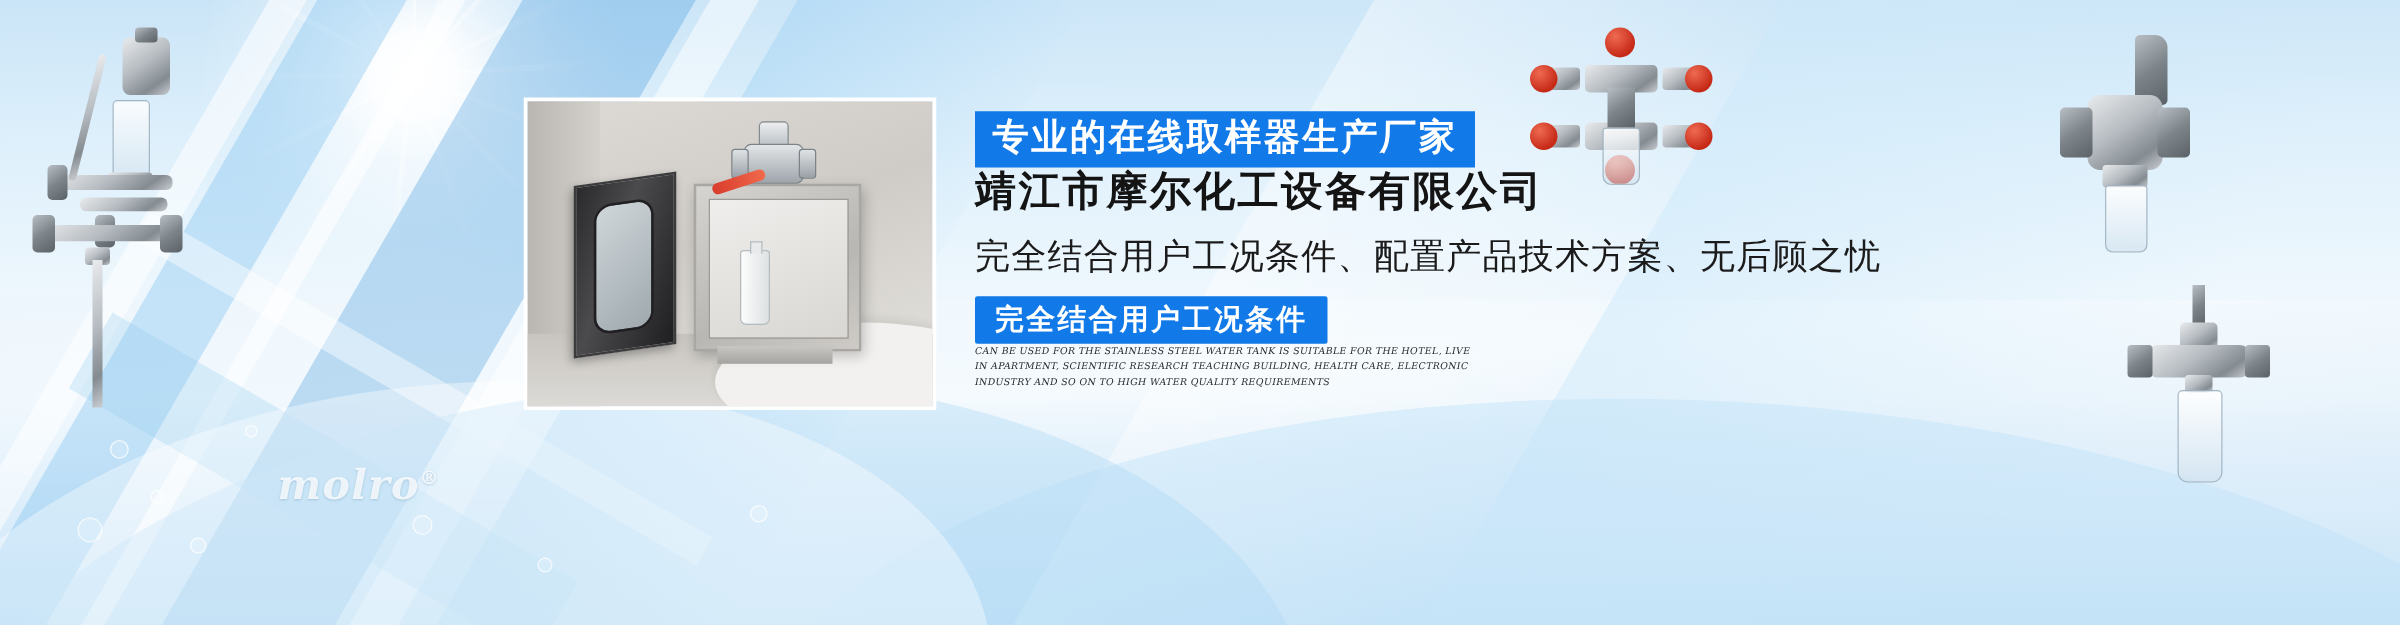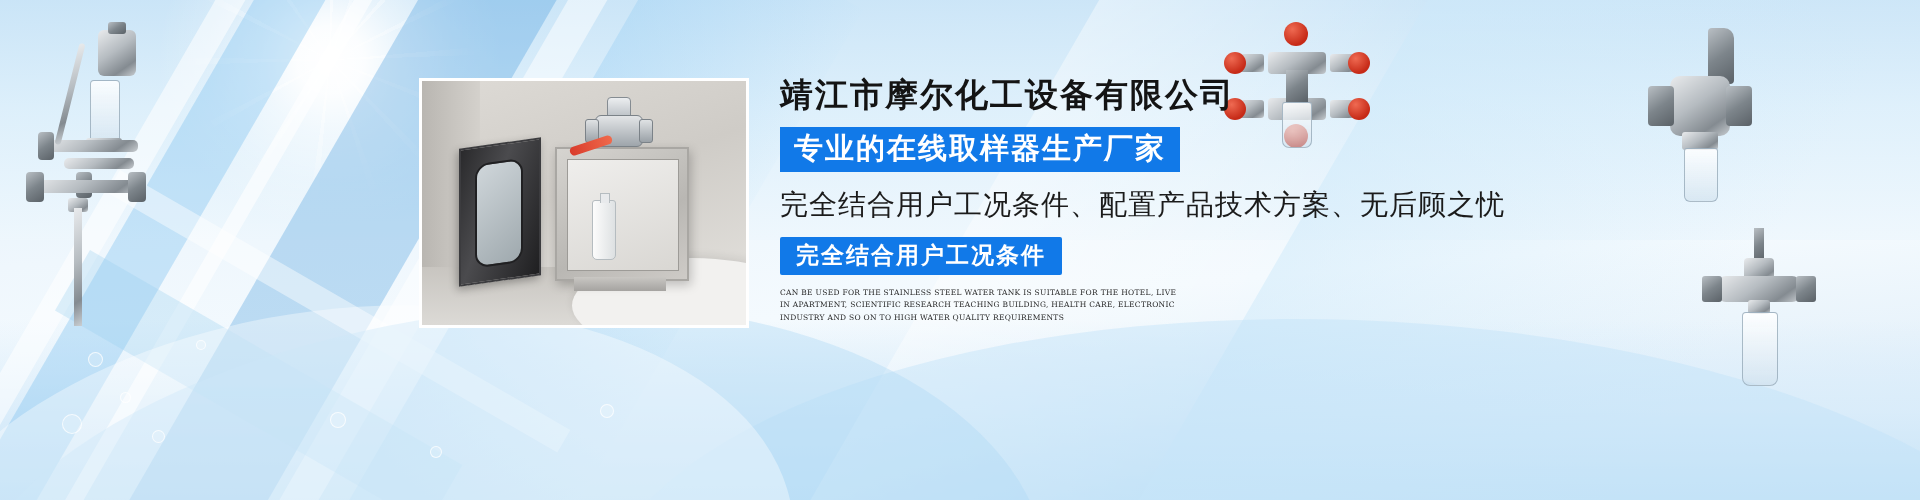--- a/index.html
+++ b/index.html
@@ -202,28 +202,28 @@
     font-weight:700;
     font-size:23px;
     letter-spacing:2px;
     padding:7px 16px 8px 16px;
     line-height:1;
     border-radius:2px;
     white-space:nowrap;
   }
 
   #english-blurb {
-    margin-top:12px;
     width:400px;
     font-family:"DejaVu Serif","Liberation Serif", serif;
     font-size:7.5px;
     line-height:1.65;
     letter-spacing:.3px;
     color:#2a2a2a;
     text-transform:uppercase;
+    font-style:italic;
   }
 
   
   #watermark {
     position:absolute; left:222px; top:368px;
     font-family:"DejaVu Serif","Liberation Serif", serif;
     font-style:italic; font-weight:700;
     font-size:33px; letter-spacing:1px;
     color:rgba(255,255,255,.80);
     text-shadow:0 1px 2px rgba(120,160,190,.45);
@@ -336,29 +336,32 @@
       <div class="ph-v-body"></div>
       <div class="ph-v-flL"></div>
       <div class="ph-v-flR"></div>
       <div class="ph-handle"></div>
     </div>
     <div class="ph-stand"></div>
   </div>
 
   <div id="text-block">
 
-    <div id="company-title">靖江市摩尔化工设备有限公司</div>
-
     <div>
       <span id="tagline-primary">专业的在线取样器生产厂家</span>
     </div>
 
+    <div id="company-title">靖江市摩尔化工设备有限公司</div>
+
     <div id="tagline-secondary">完全结合用户工况条件、配置产品技术方案、无后顾之忧</div>
 
     <div>
       <span id="tagline-custom">完全结合用户工况条件</span>
     </div>
 
     <div id="english-blurb">CAN BE USED FOR THE STAINLESS STEEL WATER TANK IS SUITABLE FOR THE HOTEL, LIVE IN APARTMENT, SCIENTIFIC RESEARCH TEACHING BUILDING, HEALTH CARE, ELECTRONIC INDUSTRY AND SO ON TO HIGH WATER QUALITY REQUIREMENTS</div>
   </div>
 
+  <div id="watermark">
+    <span>molro</span><sup>®</sup>
+  </div>
 
 </div>
 
 </body></html>

